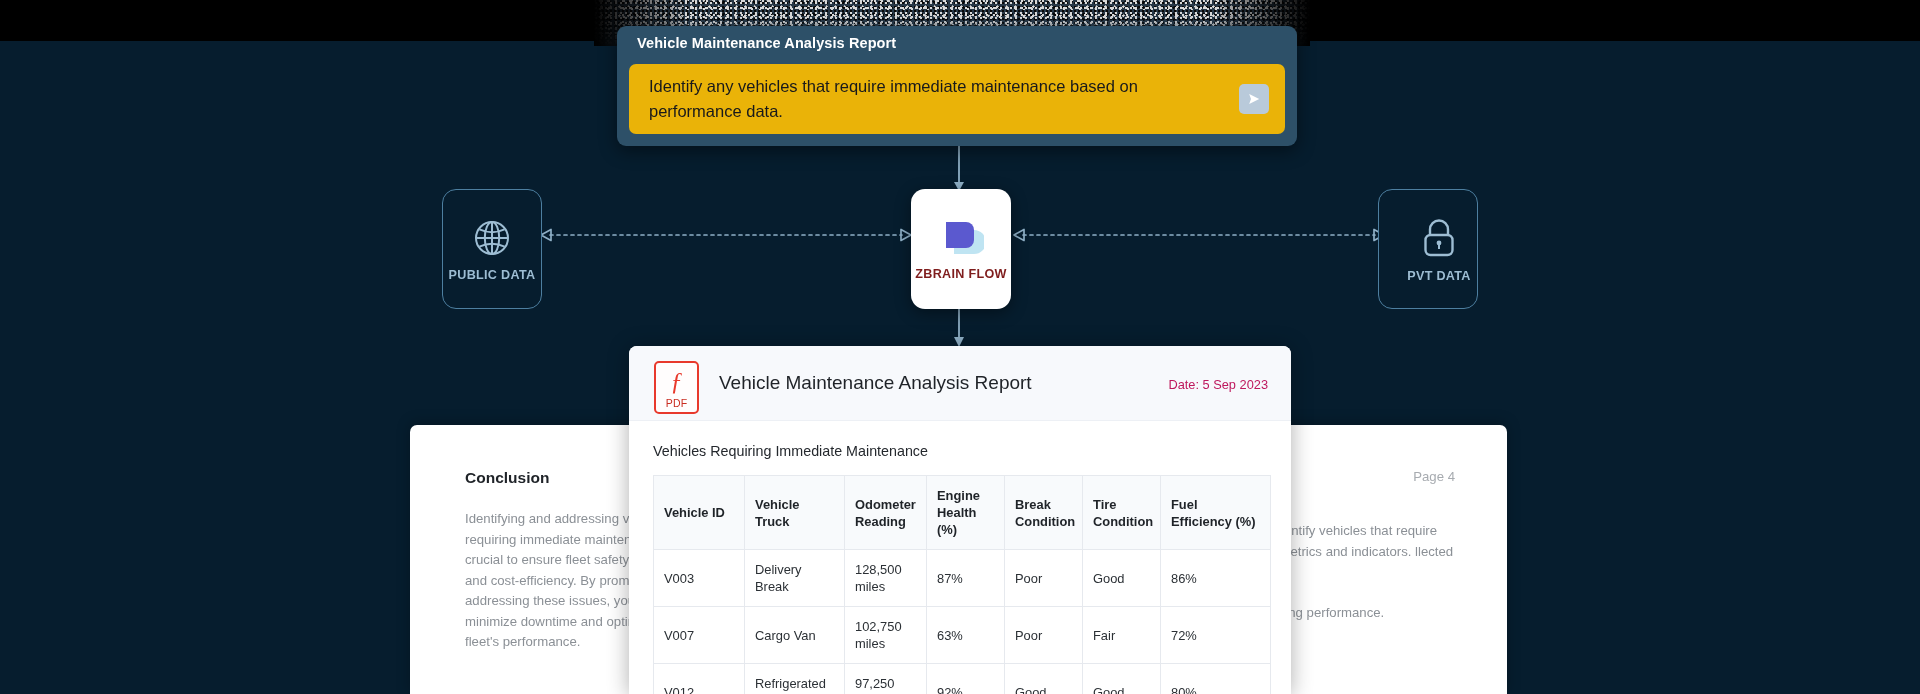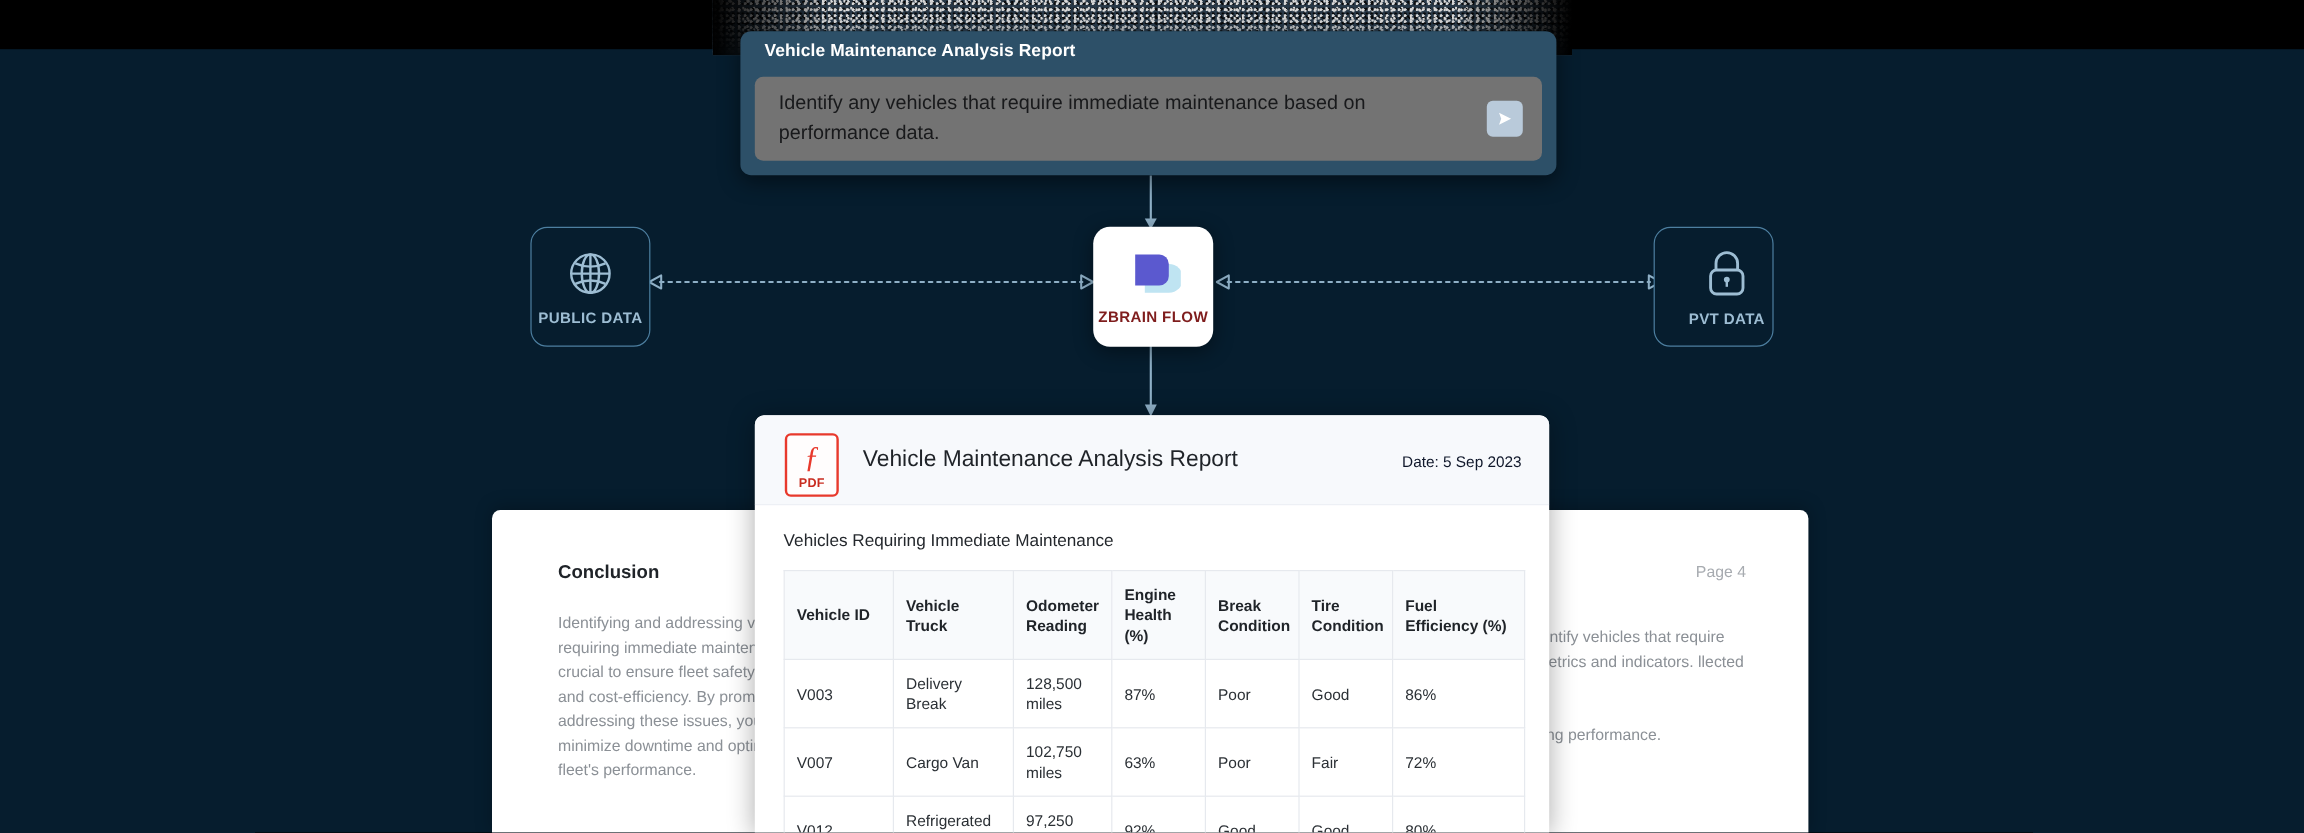--- a/index.html
+++ b/index.html
@@ -82,21 +82,21 @@
     font-size: 14.5px;
     font-weight: bold;
     color: #ffffff;
     letter-spacing: 0.1px;
   }
   .prompt-inner {
     position: absolute;
     left: 12px; top: 38px;
     width: 656px;
     height: 70px;
-    background: #737373;
+    background: #eab308;
     border-radius: 7px;
     display: flex;
     align-items: center;
   }
   .prompt-text {
     flex: 1;
     padding: 0 16px 0 20px;
     font-size: 16.5px;
     line-height: 25px;
     color: #18191b;
@@ -120,21 +120,21 @@
 
   .v-arrow-top   { left: 950px; top: 146px; }
   .v-arrow-bot   { left: 950px; top: 288px; }
   .h-arrow-left  { left: 540px; top: 228px; }
   .h-arrow-right { left: 1013px; top: 228px; }
 
   
   .node {
     position: absolute;
     width: 100px;
-    height: 100px;
+    height: 120px;
     border-radius: 14px;
     display: flex;
     flex-direction: column;
     align-items: center;
     justify-content: center;
     z-index: 4;
   }
   .node-side {
     background: #061d2e;
     border: 1.3px solid #4d7fa0;
@@ -238,35 +238,35 @@
     left: 0; right: 0; top: 6px;
     text-align: center;
     font-family: "Liberation Serif", serif;
     font-size: 25px;
     font-style: italic;
     color: #e8392c;
     line-height: 26px;
   }
   .pdf-icon .tag {
     font-size: 10.5px;
-    font-weight: bold;
+    font-weight: normal;
     color: #c92c20;
     letter-spacing: 0.2px;
   }
   .report-title {
     position: absolute;
     left: 90px; top: 26px;
     font-size: 19px;
     color: #1f2328;
   }
   .report-date {
     position: absolute;
     right: 23px; top: 31px;
     font-size: 12.8px;
-    color: #0f172a;
+    color: #be185d;
   }
 
   .report-body { padding: 22px 24px 0 24px; }
   .section-title {
     font-size: 14.3px;
     color: #24282d;
     margin-bottom: 16px;
   }
 
   table.vt {

